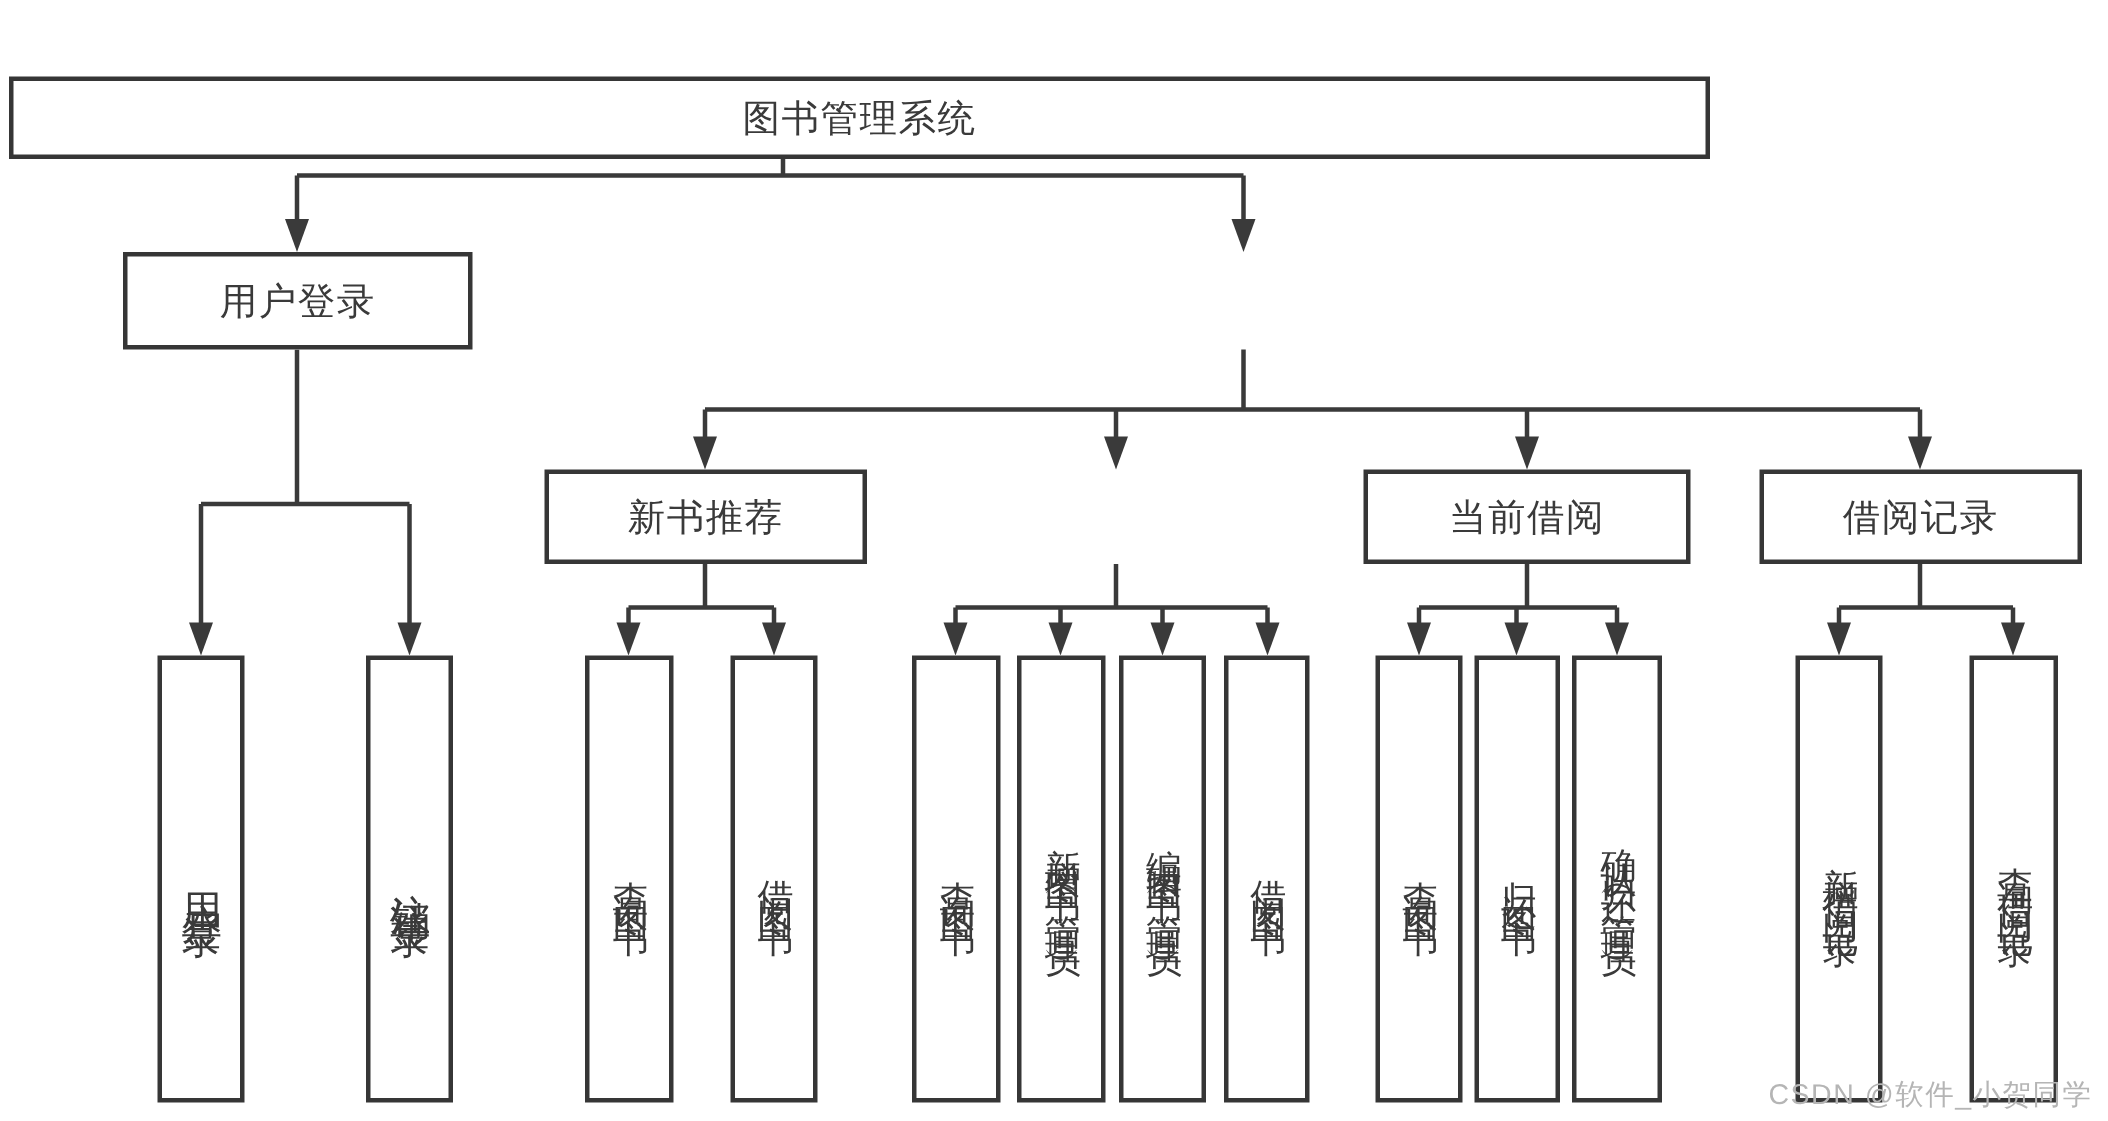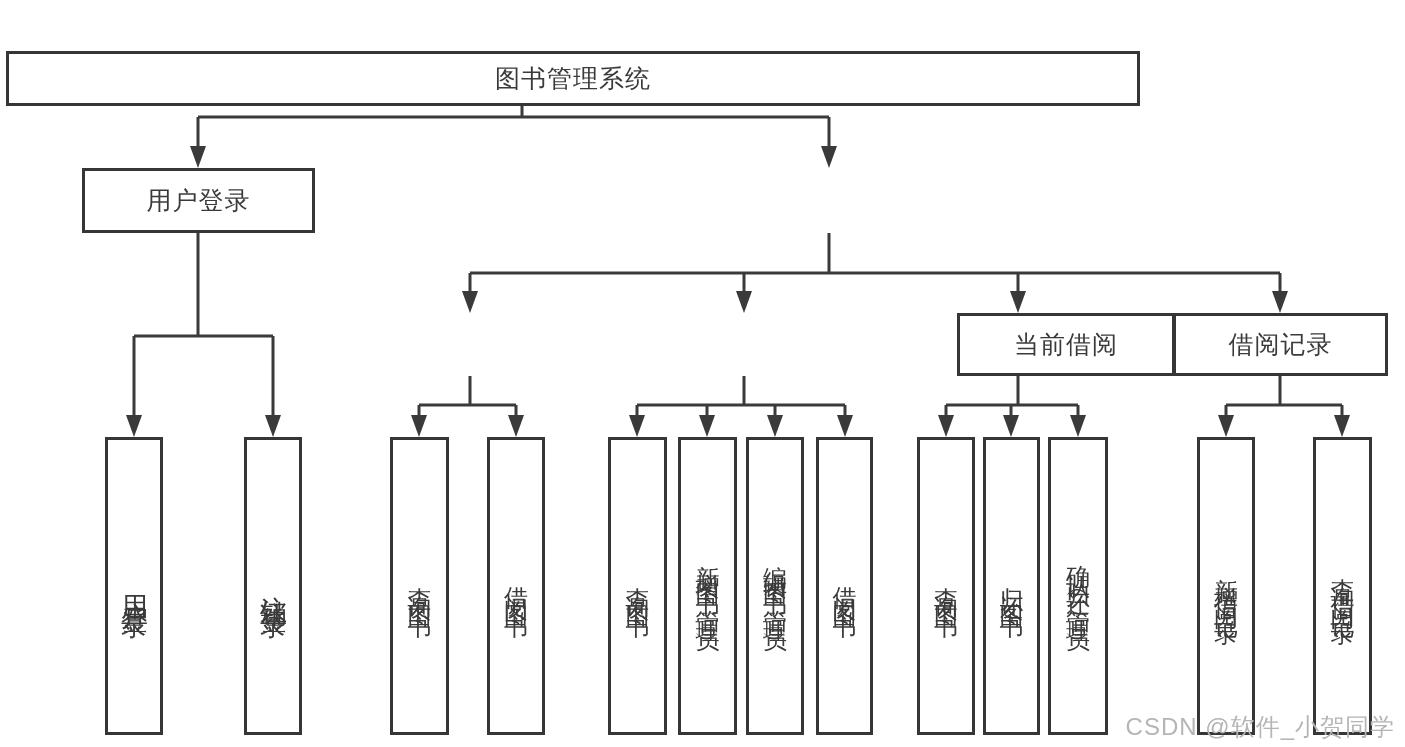--- a/index.html
+++ b/index.html
@@ -42,41 +42,41 @@
   .vnode.big .vlabel {
     font-size: 27px;
     letter-spacing: 6px;
   }
   
   .n-root            { left: 6px;   top: 13px;  width: 1134px; height: 55px; margin-top: 38px; }
   .n-user-login      { left: 82px;   top: 168px; width: 233px;  height: 65px; }
   .n-book-mgmt       { left: 712px;  top: 168px; width: 235px;  height: 65px; }
   .n-new-book-rec    { left: 363px;  top: 313px; width: 215px;  height: 63px; }
   .n-book-borrow     { left: 635px;  top: 313px; width: 218px;  height: 63px; }
-  .n-current-borrow  { left: 909px;  top: 313px; width: 218px;  height: 63px; margin-left: 48px; }
+  .n-current-borrow  { left: 909px;  top: 313px; width: 218px;  height: 63px; }
   .n-borrow-records  { left: 1173px; top: 313px; width: 215px;  height: 63px; }
   .leaf              { top: 437px; height: 298px; }
   .n-leaf-login      { left: 105px;  width: 58px; }
   .n-leaf-logout     { left: 244px;  width: 58px; }
   .n-rec-query       { left: 390px;  width: 59px; }
   .n-rec-borrow      { left: 487px;  width: 58px; }
   .n-bor-query       { left: 608px;  width: 59px; }
   .n-bor-add         { left: 678px;  width: 59px; }
   .n-bor-edit        { left: 746px;  width: 58px; }
   .n-bor-borrow      { left: 816px;  width: 57px; }
   .n-cur-query       { left: 917px;  width: 58px; }
   .n-cur-return      { left: 983px;  width: 57px; }
   .n-cur-confirm     { left: 1048px; width: 60px; }
   .n-log-add         { left: 1197px; width: 58px; }
   .n-log-query       { left: 1313px; width: 59px; }
   .watermark {
     position: absolute;
     right: 10px;
     bottom: 4px;
-    font-size: 24px;
+    font-size: 19px;
     color: #b5b5b5;
     letter-spacing: 1px;
     white-space: nowrap;
   }
 </style>
 </head>
 <body>
 
 <div class="canvas">
 
@@ -113,20 +113,23 @@
   </svg>
 
   <div class="node n-root">
     <span class="hlabel">图书管理系统</span>
   </div>
 
   <div class="node n-user-login">
     <span class="hlabel">用户登录</span>
   </div>
 
+  <div class="node n-new-book-rec">
+    <span class="hlabel">新书推荐</span>
+  </div>
   <div class="node n-current-borrow">
     <span class="hlabel">当前借阅</span>
   </div>
   <div class="node n-borrow-records">
     <span class="hlabel">借阅记录</span>
   </div>
 
   <div class="node vnode big leaf n-leaf-login">
     <span class="vlabel">用户登录</span>
   </div>

